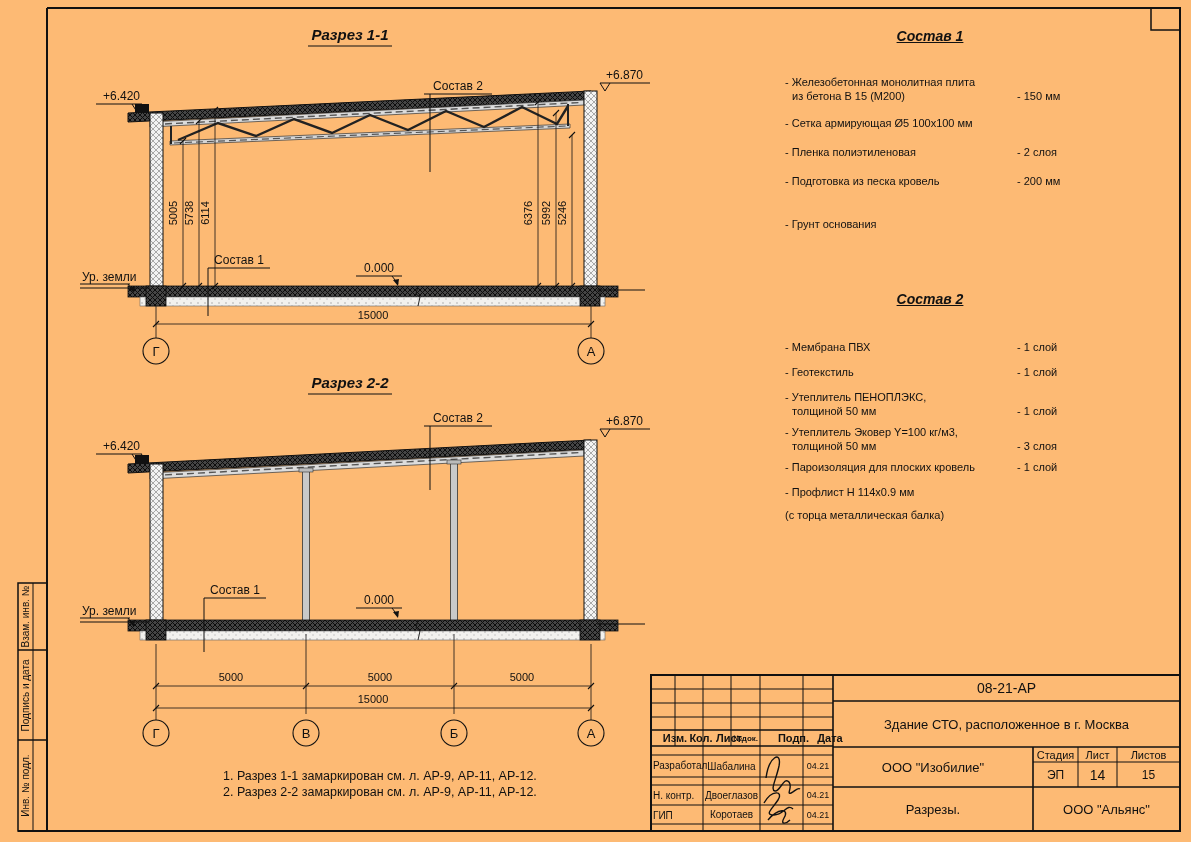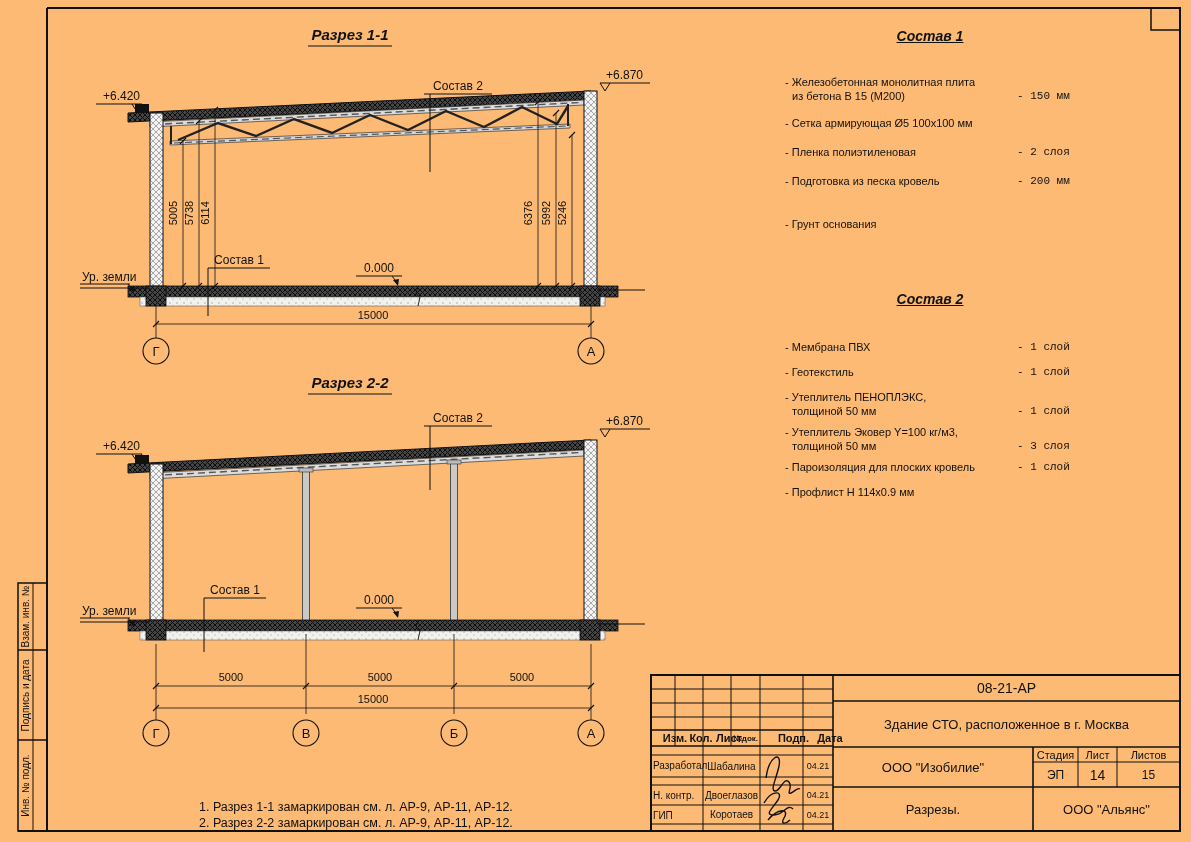--- a/index.html
+++ b/index.html
@@ -6,23 +6,23 @@
   .sheet{position:relative;width:1191px;height:842px;background:#fdba74;overflow:hidden;
          font-family:"Liberation Sans",sans-serif;color:#111;}
   .abs{position:absolute;}
   .ctr{display:flex;align-items:center;justify-content:center;text-align:center;}
   
   .list-head{position:absolute;font-style:italic;font-weight:600;font-size:14px;
              text-decoration:underline;width:120px;text-align:center;}
   .li{position:absolute;left:785px;width:345px;font-size:11px;line-height:13.5px;}
   .li-label span{display:block;white-space:nowrap;}
   .li-label span:nth-child(2){padding-left:7px;}
-  .li-val{position:absolute;left:232px;bottom:0;white-space:nowrap;font-family:Liberation Mono, monospace;}
+  .li-val{position:absolute;left:232px;bottom:0;white-space:nowrap;}
   
-  .notes{position:absolute;left:199px;top:768px;font-size:12.5px;line-height:16px;white-space:nowrap;margin-top:31px;}
+  .notes{position:absolute;left:223px;top:768px;font-size:12.5px;line-height:16px;white-space:nowrap;}
   
   .tb{font-size:13px;}
   .tb-sm{font-size:10px;}
   .tb-xs{font-size:9px;}
   .tb-hdr{font-size:11px;font-weight:bold;margin-left:12px;}
   .rot{transform:rotate(-90deg);white-space:nowrap;font-size:10px;}
   svg text{font-family:"Liberation Sans",sans-serif;fill:#111;}
   .t12{font-size:12px;} .t11{font-size:11px;} .t13{font-size:13px;}
   .ttl{font-size:15px;font-style:italic;font-weight:600;}
 </style>
@@ -340,20 +340,21 @@
         </div>
       <span class="li-val">- 1 слой</span>
     </div>
     <div class="li" style="top:486px">
       <div class="li-label">
           <span>- Профлист Н 114x0.9 мм</span>
         </div>
     </div>
     <div class="li" style="top:509px">
       <div class="li-label">
+          <span>(с торца металлическая балка)</span>
         </div>
     </div>
   </div>
 
   <div class="notes">
     <div>1. Разрез 1-1 замаркирован см. л. АР-9, АР-11, АР-12.</div>
     <div>2. Разрез 2-2 замаркирован см. л. АР-9, АР-11, АР-12.</div>
   </div>
 
   <div>

